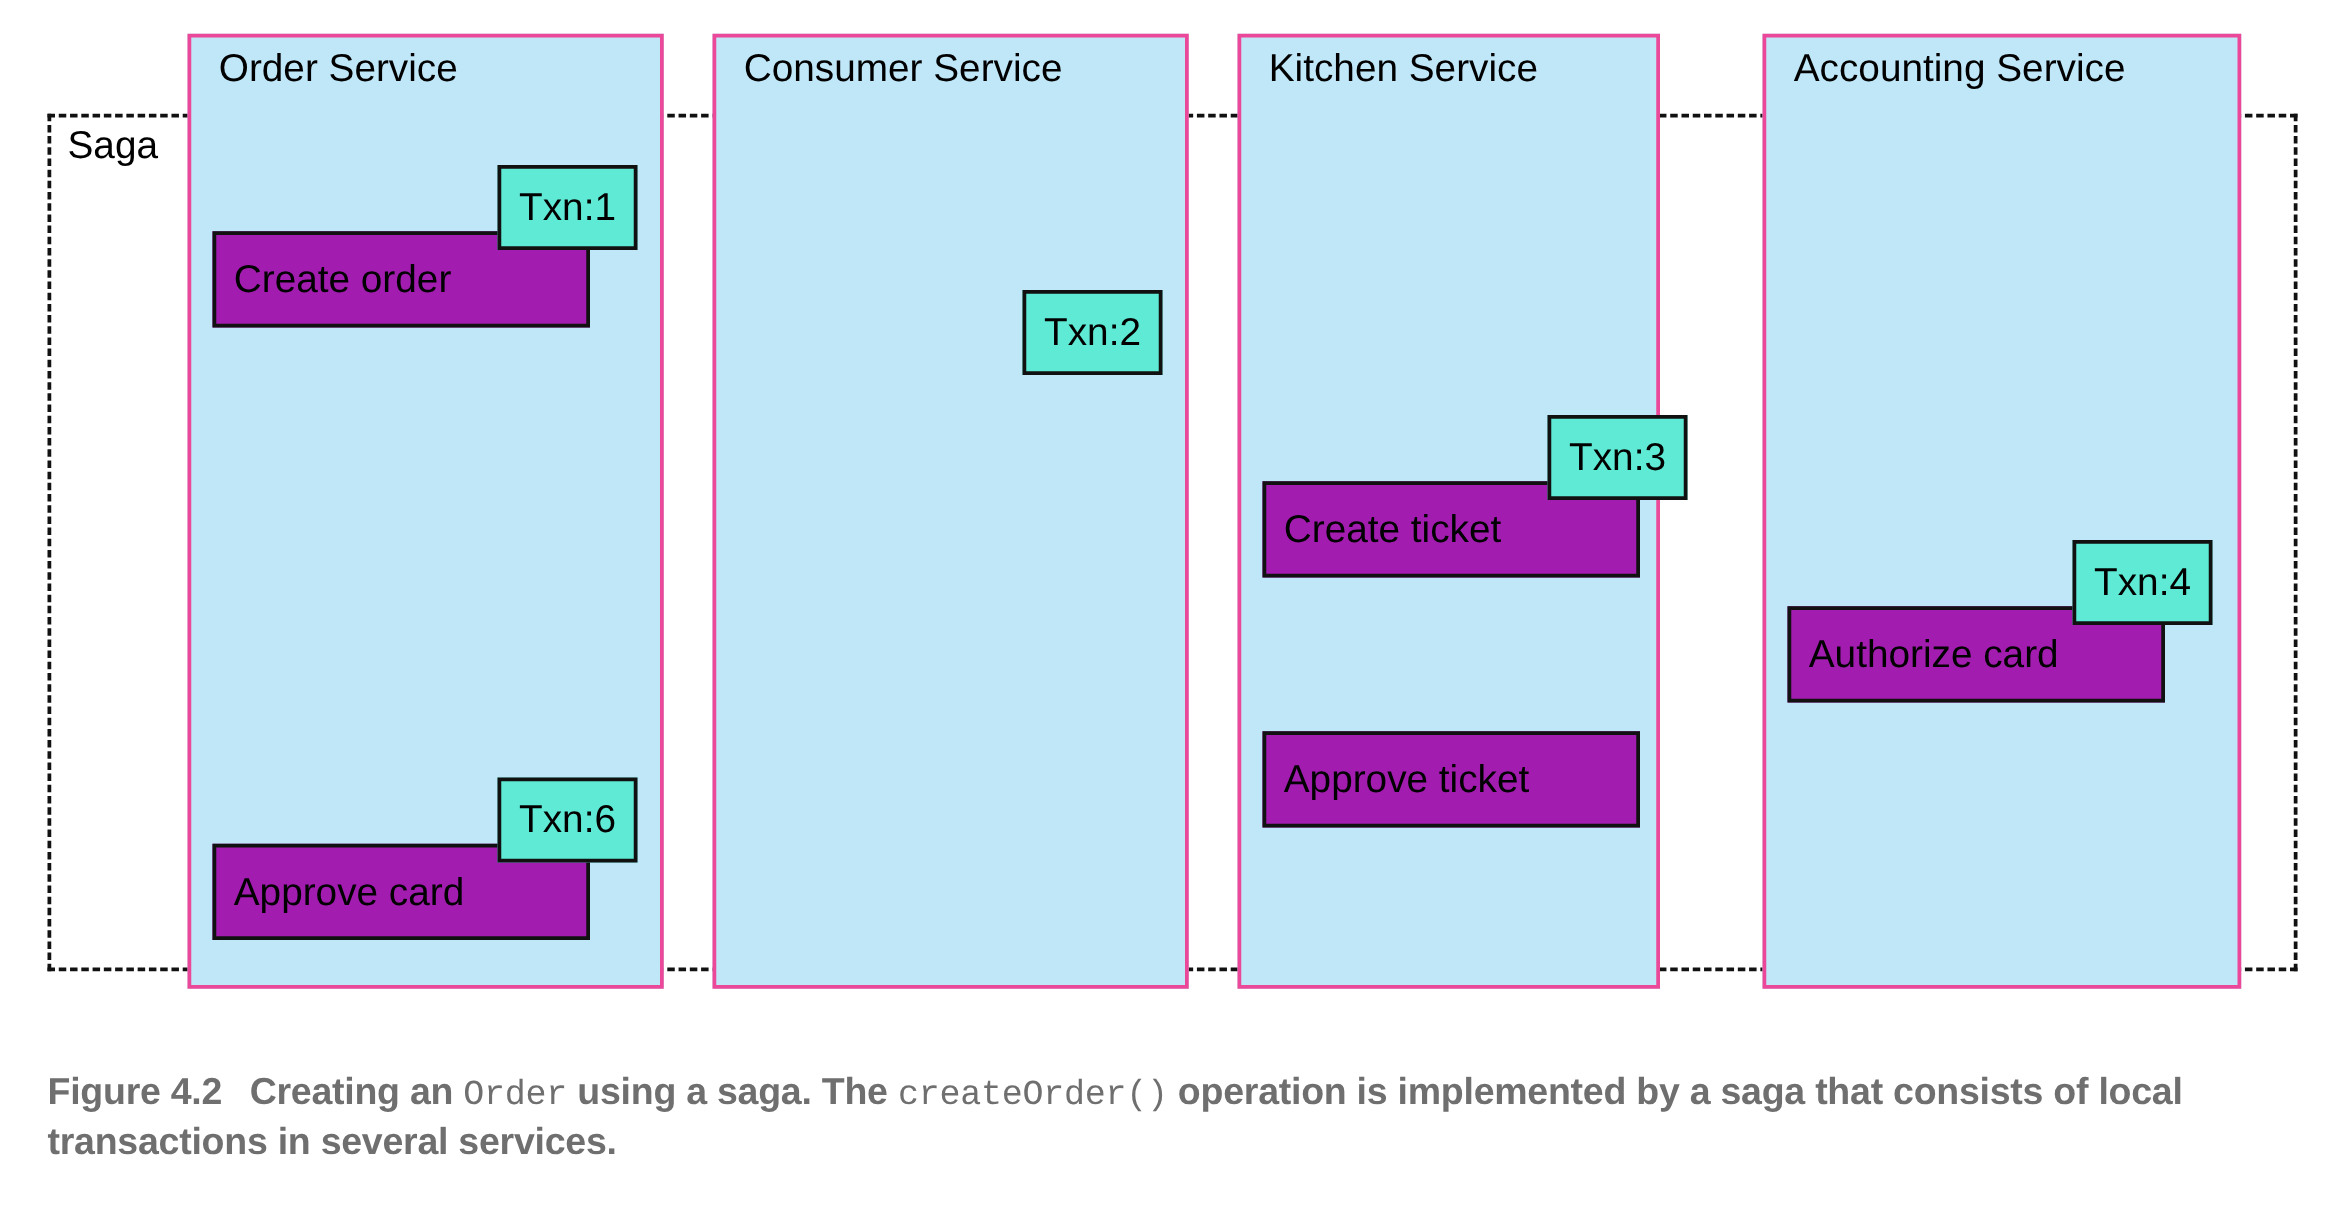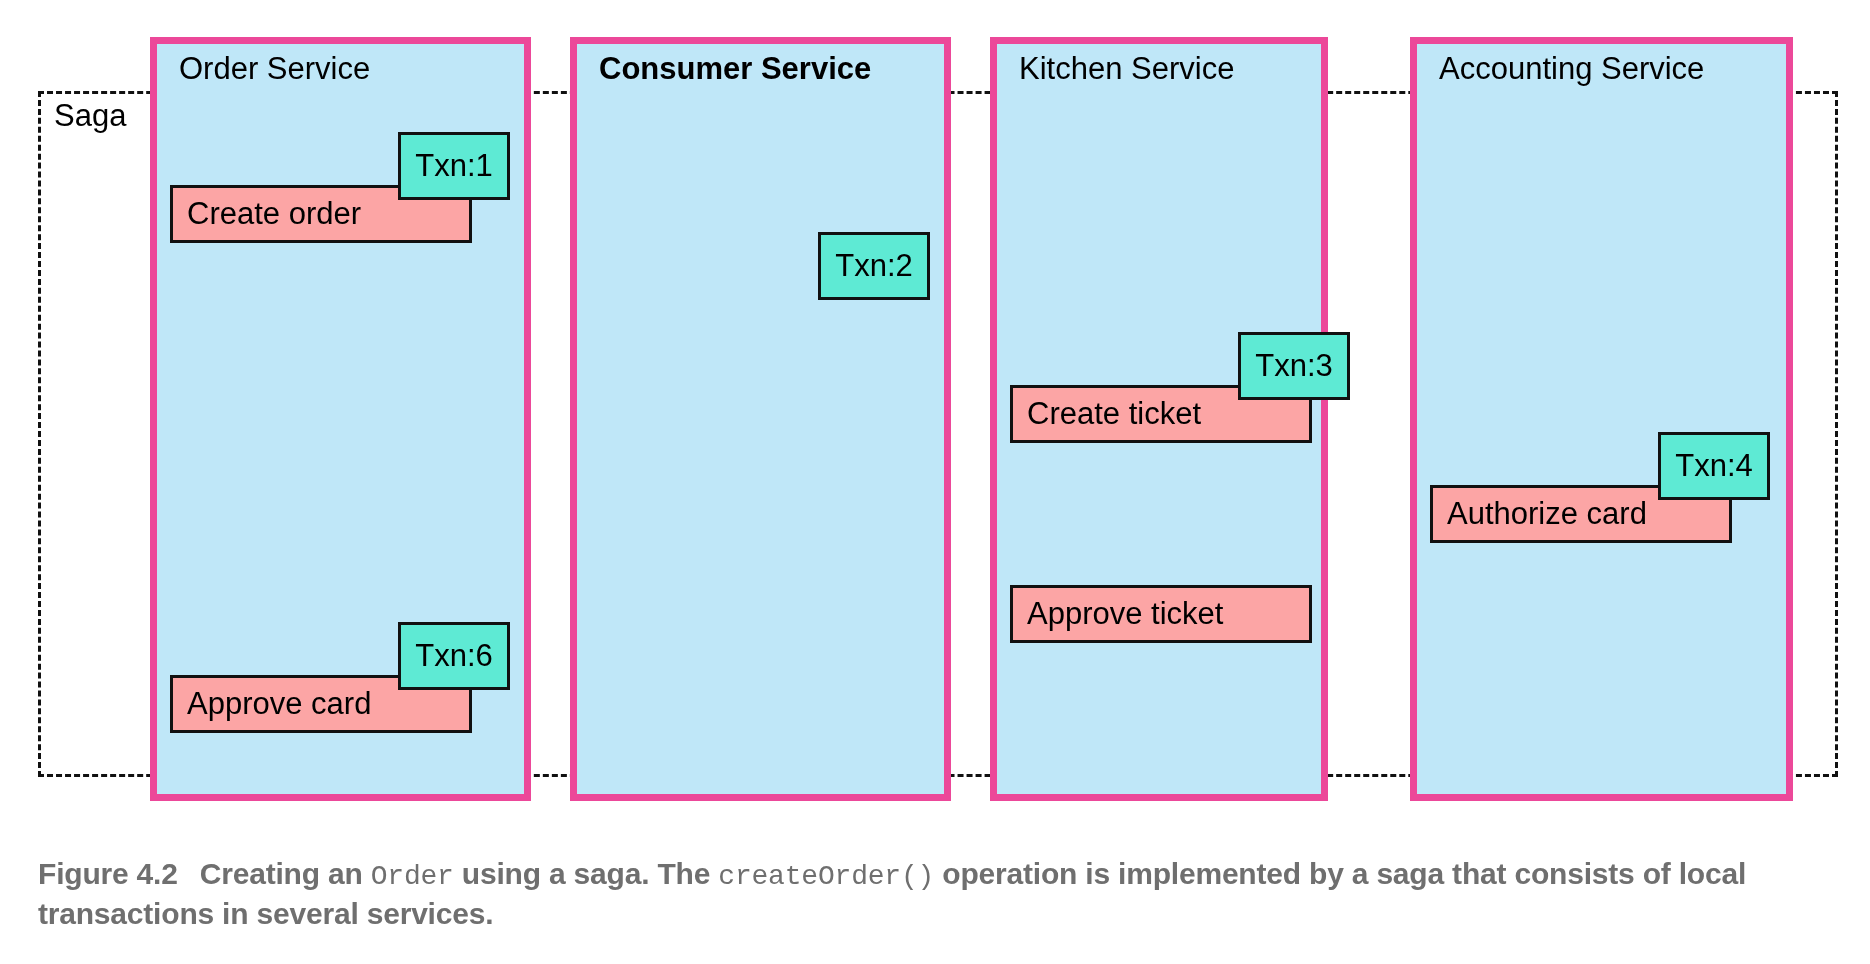--- a/index.html
+++ b/index.html
@@ -39,25 +39,25 @@
     font-size: 31px;
     color: #000000;
     line-height: 1.1;
     white-space: nowrap;
     z-index: 6;
   }
 
   
   .lane {
     position: absolute;
-    top: 37px;
+    top: 27px;
     height: 764px;
     box-sizing: border-box;
     background: #bfe7f8;
-    border: 7px solid #ec4899;
+    border: 3px solid #ec4899;
     z-index: 3;
   }
   .lane-title {
     position: absolute;
     left: 22px;
     top: 6px;
     font-size: 31px;
     color: #000000;
     white-space: nowrap;
     line-height: 1.2;
@@ -66,23 +66,23 @@
   
   .txn {
     position: absolute;
     z-index: 4;
   }
   .txn-box {
     position: absolute;
     left: 0;
     top: 53px;
     width: 302px;
-    height: 58px;
-    box-sizing: border-box;
-    background: #fca5a5;
+    height: 77px;
+    box-sizing: border-box;
+    background: #a21caf;
     border: 3px solid #111111;
     z-index: 1;
   }
   .txn-box-label {
     position: absolute;
     left: 14px;
     top: 50%;
     transform: translateY(-50%);
     font-size: 31px;
     color: #000000;
@@ -153,21 +153,21 @@
         </div>
       </div>
       <div class="txn" style="left: 170px; top: 622px; width: 340px; height: 130px;">
         <div class="txn-box">
           <div class="txn-box-label">Approve card</div>
         </div>
         <div class="txn-badge">
           <div class="txn-badge-label">Txn:6</div>
         </div>
       </div>
-      <div class="lane" style="left: 570px; width: 381px; font-weight: bold;">
+      <div class="lane" style="left: 570px; width: 381px;">
         <div class="lane-title">Consumer Service</div>
       </div>
       <div class="txn" style="left: 590px; top: 232px; width: 340px; height: 130px;">
         <div class="txn-badge">
           <div class="txn-badge-label">Txn:2</div>
         </div>
       </div>
       <div class="lane" style="left: 990px; width: 338px;">
         <div class="lane-title">Kitchen Service</div>
       </div>

